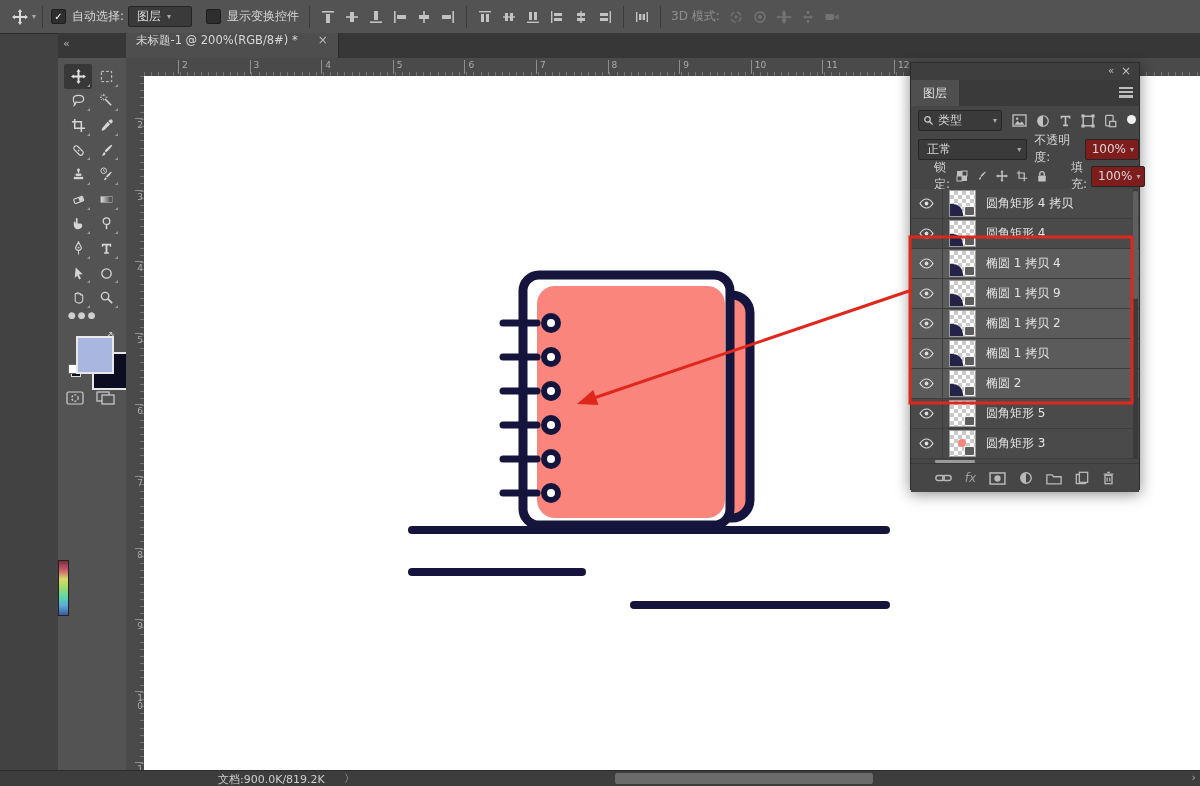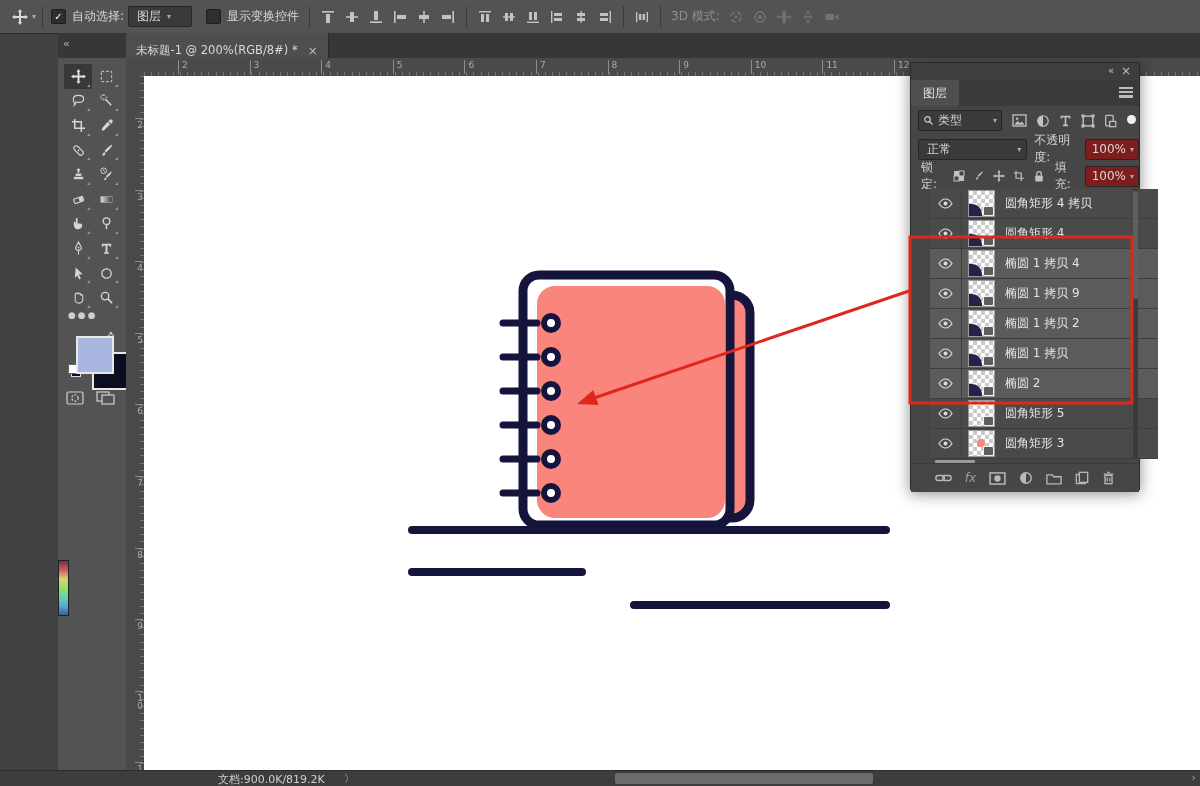--- a/index.html
+++ b/index.html
@@ -20,21 +20,21 @@
     display:flex;align-items:center;padding:0 4px 0 8px;gap:6px;color:#d8d8d8;flex:0 0 auto;}
   .dd-arrow{font-size:8px;color:#aaa;}
   .dim{opacity:.45;}
   svg.ic{display:block;}
 
   
   .tab-strip{position:absolute;left:58px;top:33px;width:1142px;height:25px;background:#373737;
     border-bottom:1px solid #2a2a2a;}
   .tools-collapse{position:absolute;left:5px;top:4px;color:#b5b5b5;font-size:11px;letter-spacing:-1px;}
   .doc-tab{position:absolute;left:68px;top:0;height:25px;background:#4e4e4e;display:flex;
-    align-items:flex-end;padding:0 10px;gap:10px;color:#d8d8d8;font-size:11.5px;border-right:1px solid #2a2a2a;}
+    align-items:flex-start;padding:0 10px;gap:20px;color:#d8d8d8;font-size:11.5px;border-right:1px solid #2a2a2a;}
   .tab-close{color:#bdbdbd;font-size:12px;}
 
   
   .tools-panel{position:absolute;left:58px;top:58px;width:68px;height:712px;background:#535353;
     border-right:1px solid #333;}
   .tools-grid{position:absolute;left:6px;top:6px;width:56px;display:grid;
     grid-template-columns:28px 28px;grid-auto-rows:24.6px;}
   .tool{position:relative;display:flex;align-items:center;justify-content:center;}
   .tool.sel{background:#383838;border-radius:2px;}
   .tool::after{content:"";position:absolute;right:2px;bottom:2px;width:0;height:0;
@@ -83,23 +83,23 @@
     display:flex;align-items:center;gap:4px;padding:0 4px;color:#d8d8d8;}
   .lp-ficons{display:flex;align-items:center;gap:9px;margin-left:10px;}
   .lp-filter-toggle{position:absolute;right:3px;top:9px;width:9px;height:9px;border-radius:50%;background:#f0f0f0;}
   .lp-blend{position:absolute;left:0;top:72px;width:100%;height:28px;display:flex;align-items:center;}
   .lp-blendsel{margin-left:7px;width:106px;height:19px;background:#3a3a3a;border:1px solid #262626;border-radius:2px;
     display:flex;align-items:center;justify-content:space-between;padding:0 5px 0 8px;color:#d8d8d8;text-align:center;}
   .lp-opacity-label{margin-left:7px;color:#d2d2d2;}
   .lp-valbox{height:19px;background:#7f1d1d;border:1px solid #262626;border-radius:2px;display:flex;
     align-items:center;gap:4px;padding:0 4px 0 6px;color:#d8d8d8;margin-left:4px;}
   .lp-lock{position:absolute;left:0;top:100px;width:100%;height:26px;display:flex;align-items:center;}
-  .lp-lock-label{margin-left:10px;color:#d2d2d2;}
+  .lp-lock-label{margin-left:23px;color:#d2d2d2;}
   .lp-lockicons{display:flex;align-items:center;gap:8px;margin-left:6px;}
-  .layer-list{position:absolute;left:0;top:126px;width:100%;height:270px;overflow:hidden;background:#454545;padding-left:19px;}
+  .layer-list{position:absolute;left:0;top:126px;width:100%;height:270px;overflow:hidden;background:#454545;}
   .layer-row{height:29px;border-bottom:1px solid #3d3d3d;display:flex;align-items:center;background:#4a4a4a;}
   .layer-row.sel{background:#5b5b5b;}
   .eye-cell{width:31px;height:100%;display:flex;align-items:center;justify-content:center;
     border-right:1px solid #3d3d3d;flex:0 0 auto;}
   .thumb{position:relative;width:25px;height:25px;margin-left:6px;flex:0 0 auto;background-color:#fff;
     border:1px solid #9a9a9a;
     background-image:linear-gradient(45deg,#c9c9c9 25%,transparent 25%,transparent 75%,#c9c9c9 75%),
                      linear-gradient(45deg,#c9c9c9 25%,transparent 25%,transparent 75%,#c9c9c9 75%);
     background-size:8px 8px;background-position:0 0,4px 4px;}
   .thumb::after{content:"";position:absolute;right:0px;bottom:0px;width:9px;height:8px;background:#5c5c5c;

